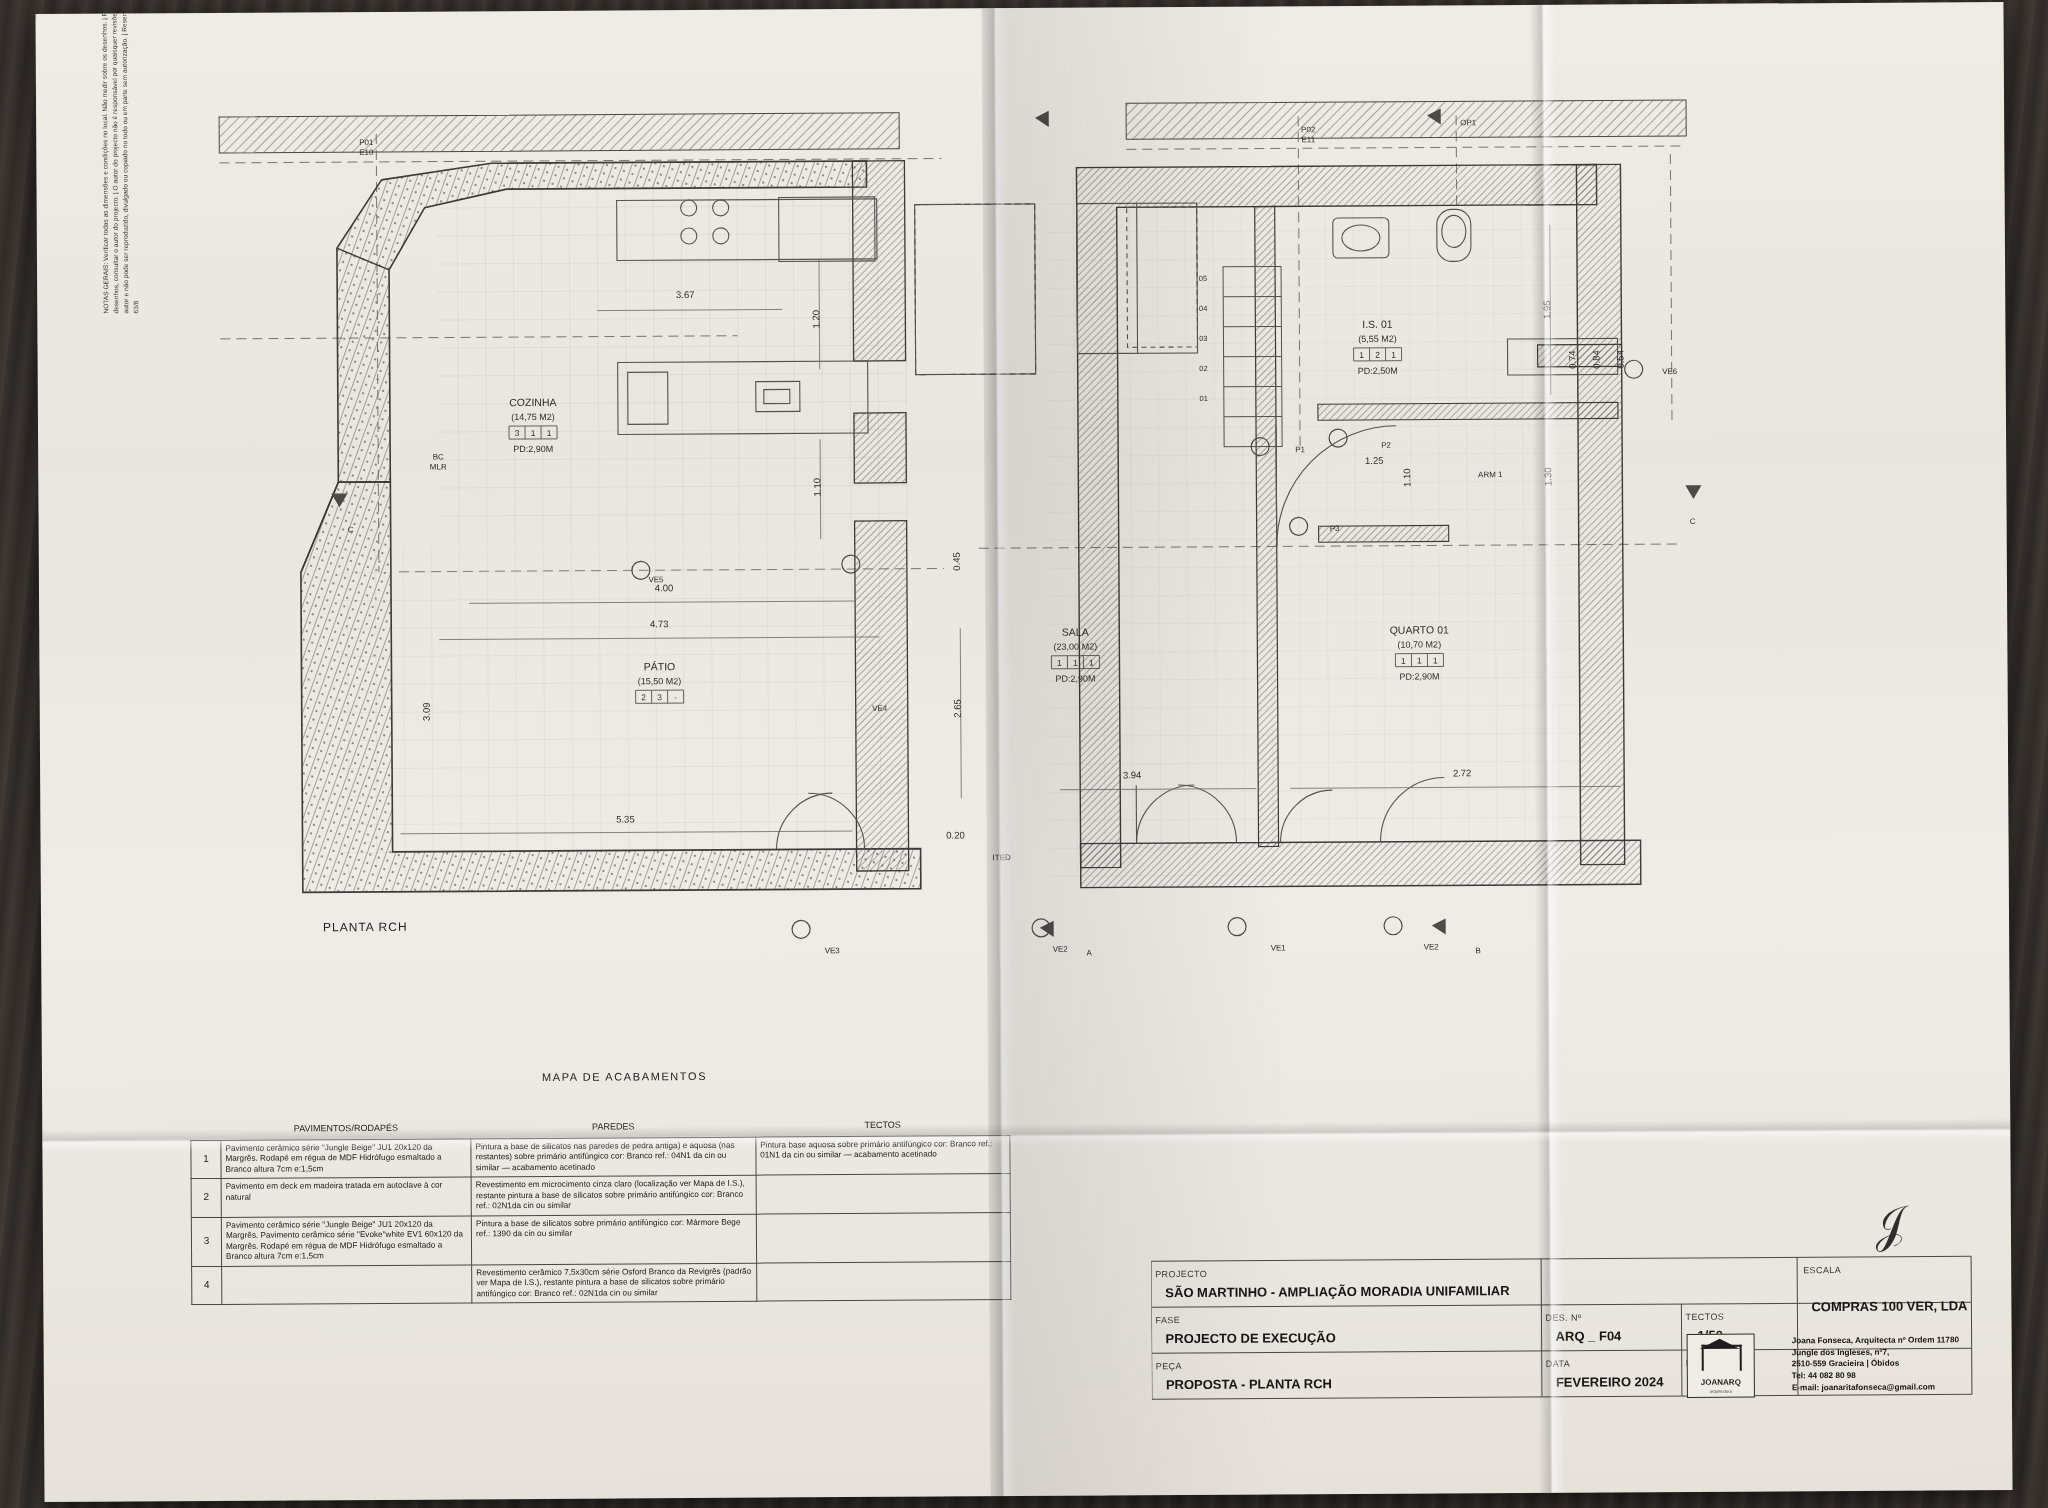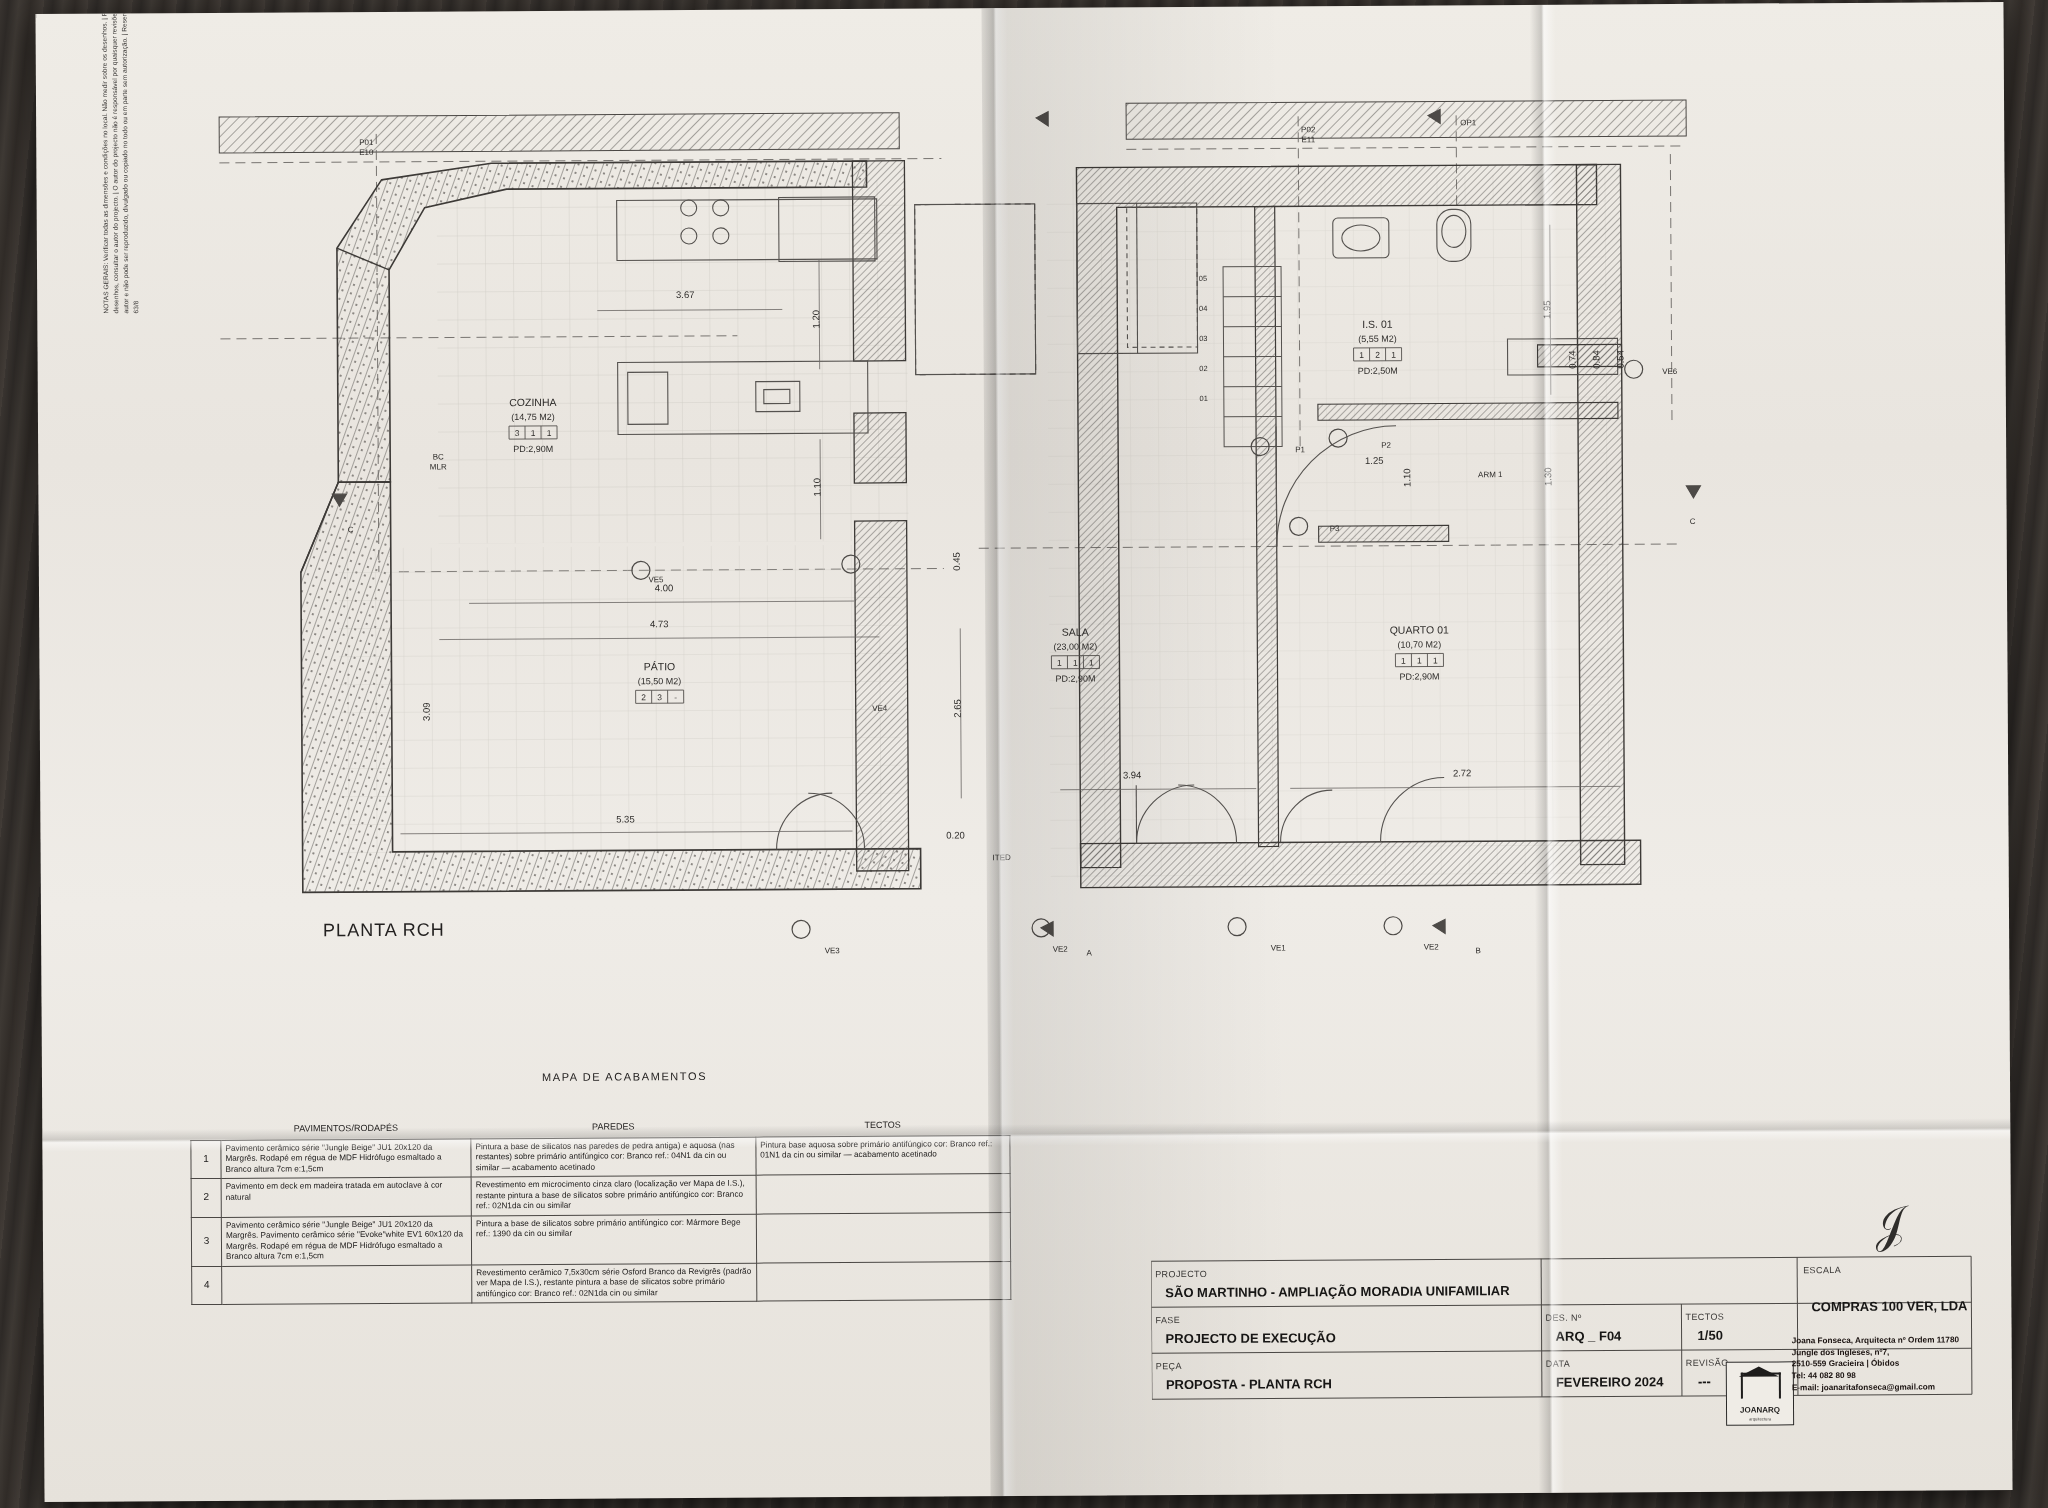--- a/index.html
+++ b/index.html
@@ -45,29 +45,29 @@
   #finishes td,#finishes th{border:1px solid #4a4744;font-size:8.2px;line-height:1.28;
       padding:3px 4px;vertical-align:top;color:#232120;}
   #finishes th{border:none;font-weight:normal;font-size:9px;text-align:center;padding-bottom:4px;}
   #finishes td.num{width:22px;text-align:center;font-size:10px;vertical-align:middle;}
   .maptitle{position:absolute;left:500px;top:1060px;font-size:11px;letter-spacing:1.6px;color:#232120;}
 
   
   #sidenote{position:absolute;left:64px;top:300px;width:470px;
      transform:rotate(-90deg);transform-origin:0 0;font-size:6.6px;color:#3b3937;line-height:1.5;}
 
-  .logo{position:absolute;left:1682px;top:1330px;width:66px;height:62px;border:1px solid #2b2a29;
-     background:#efece6;margin-top:28px;}
+  .logo{position:absolute;left:1643px;top:1330px;width:66px;height:62px;border:1px solid #2b2a29;
+     background:#efece6;}
   .logo .house{position:absolute;left:14px;top:10px;width:36px;height:24px;border:2px solid #1e1d1c;border-bottom:none;}
   .logo .roof{position:absolute;left:12px;top:4px;width:0;height:0;border-left:20px solid transparent;border-right:20px solid transparent;border-bottom:10px solid #1e1d1c;}
   .logo .nm{position:absolute;left:0;right:0;bottom:10px;text-align:center;font-size:8px;font-weight:bold;color:#1d1c1b;}
   .logo .sub{position:absolute;left:0;right:0;bottom:3px;text-align:center;font-size:4.2px;color:#3d3b39;}
   #contact{position:absolute;left:1748px;top:1332px;font-size:8.2px;font-weight:bold;color:#18100e;line-height:1.42;}
   #signature{position:absolute;left:1830px;top:1196px;font-size:46px;color:#2f2d2b;font-family:"Liberation Serif",serif;transform:rotate(-8deg);}
-  .plantalabel{position:absolute;left:282px;top:908px;font-size:18px;letter-spacing:1px;color:#232120;}
+  .plantalabel{position:absolute;left:282px;top:908px;font-size:12px;letter-spacing:1px;color:#232120;}
 </style>
 </head>
 <body>
 
 <div id="stage">
   <div class="wood"></div>
 
   <div id="sheet">
 
     <svg id="plan" width="1968" height="1488">

